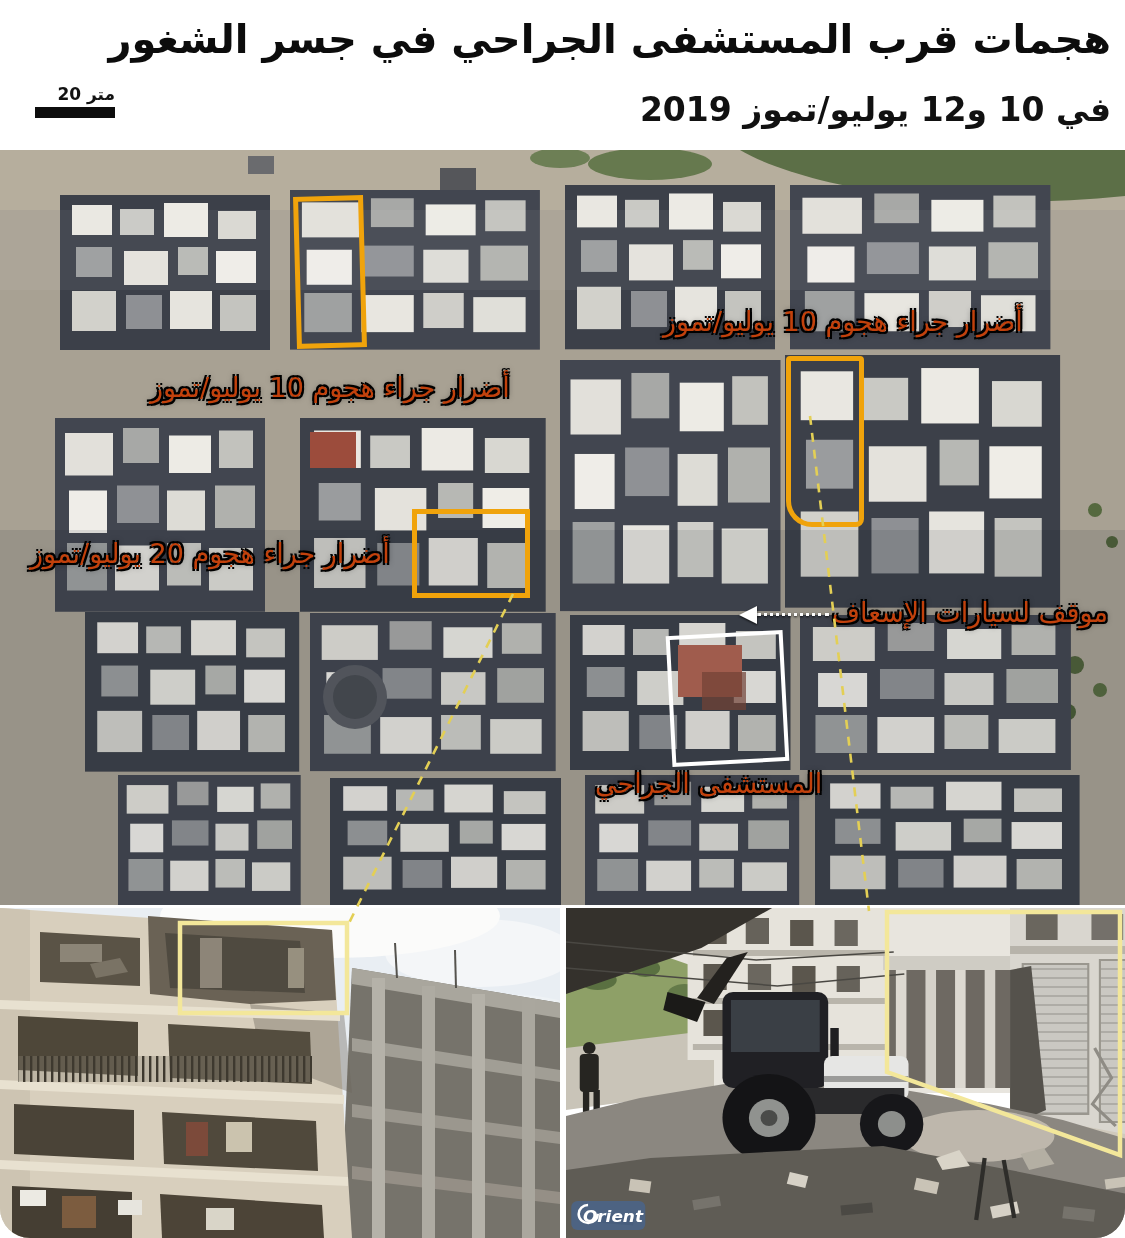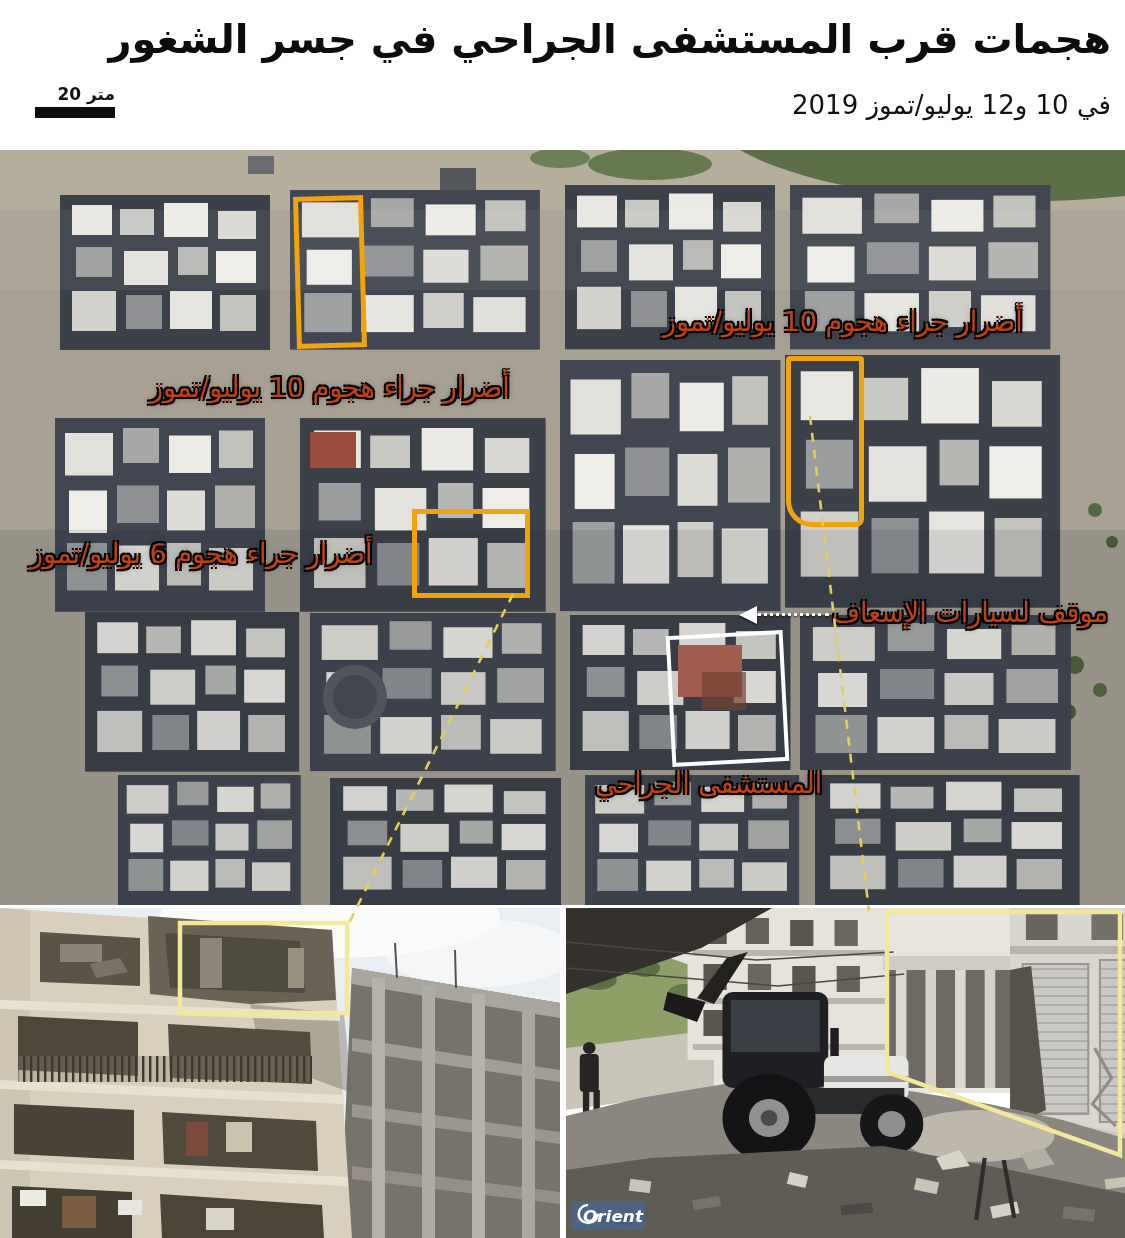--- a/index.html
+++ b/index.html
@@ -1,21 +1,21 @@
 <!DOCTYPE html>
 <html lang="ar"><head>
 <meta charset="utf-8">
 <style>
   html,body{margin:0;padding:0;background:#ffffff;}
   .page{position:relative;width:1125px;height:1238px;background:#ffffff;overflow:hidden;
-        font-family:"DejaVu Sans",sans-serif;}
+        font-family:"DejaVu Sans",sans-serif;border-radius:30px;}
   
   .title1{position:absolute;top:16px;right:14px;font-size:40px;font-weight:bold;color:#0c0c0c;
           white-space:nowrap;letter-spacing:-0.5px;}
-  .title2{position:absolute;top:90px;right:14px;font-size:26px;font-weight:normal;color:#111;
+  .title2{position:absolute;top:90px;right:14px;font-size:33px;font-weight:bold;color:#111;
           white-space:nowrap;}
   .scale{position:absolute;left:35px;top:84px;width:80px;text-align:right;font-weight:bold;}
   .scale .lbl{display:block;direction:ltr;font-size:17px;color:#131313;line-height:1.2;}
   .scale .bar{width:80px;height:11px;background:#0d0d0d;margin-top:3px;}
   
   .sat{position:absolute;left:0;top:150px;width:1125px;height:755px;}
   .sat svg{display:block;width:100%;height:100%;}
   
   .obox{position:absolute;border:5px solid #F0A30B;box-sizing:border-box;}
   .box1{left:295px;top:196px;width:70px;height:152px;transform:rotate(-1.5deg);}
@@ -139,21 +139,21 @@
   <div class="obox box1"></div>
   <div class="obox box2"></div>
   <div class="obox box3"></div>
   <div class="hbox"></div>
 
   <div class="amb-dots"></div>
   <div class="amb-head"></div>
 
   <div class="maplab lab-jul10-right">أضرار جراء هجوم 10 يوليو/تموز</div>
   <div class="maplab lab-jul10-left">أضرار جراء هجوم 10 يوليو/تموز</div>
-  <div class="maplab lab-jul12">أضرار جراء هجوم 6 يوليو/تموز</div>
+  <div class="maplab lab-jul12">أضرار جراء هجوم 20 يوليو/تموز</div>
   <div class="maplab lab-hosp">المستشفى الجراحي</div>
   <div class="maplab lab-amb">موقف لسيارات الإسعاف</div>
 
   <div class="photoL">
     <svg viewBox="0 0 560 330" preserveAspectRatio="none">
       <defs>
         <pattern id="railP" width="7" height="24" patternUnits="userSpaceOnUse">
           <rect width="7" height="24" fill="#8a8274" opacity="0.35"></rect>
           <rect x="2" width="2.4" height="24" fill="#3e392f"></rect>
         </pattern>

